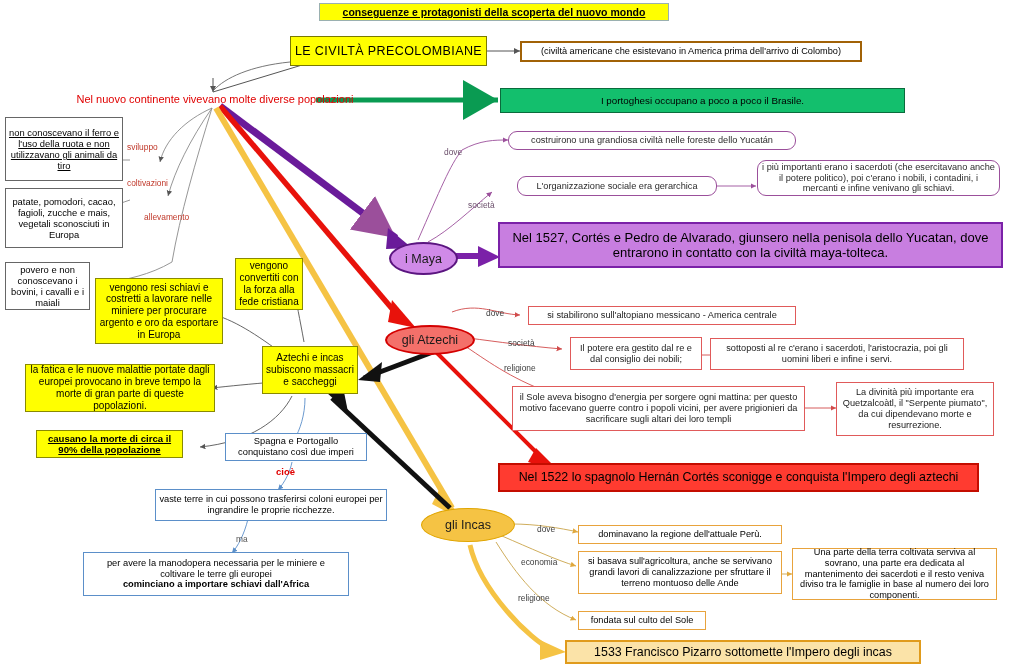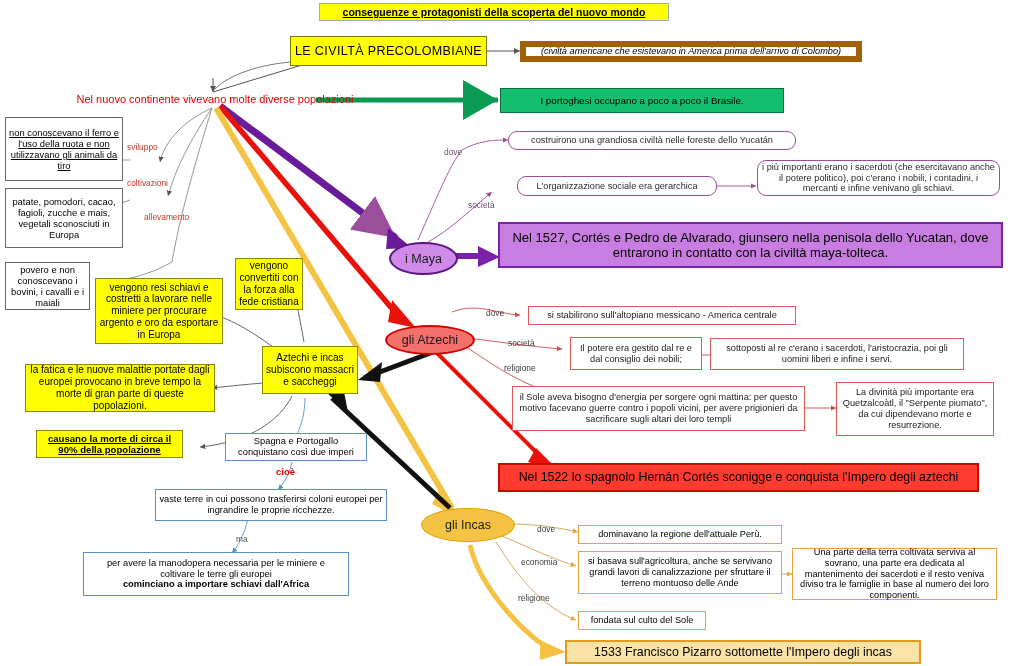--- a/index.html
+++ b/index.html
@@ -11,21 +11,21 @@
   .node{position:absolute;box-sizing:border-box;display:flex;align-items:center;
         justify-content:center;text-align:center;line-height:1.18;}
   .node span{display:block;padding:0 3px;}
 
   
   .b-title{background:#ffff00;border:1px solid #9ab0b0;color:#000;font-size:10.5px;
            font-weight:bold;text-decoration:underline;}
   .b-yellowHead{background:#ffff00;border:1.4px solid #7a7a00;font-size:12.5px;
            letter-spacing:.4px;}
   .b-plainGray{background:#ffffff;border:1px solid #666;font-size:9.4px;}
-  .b-plainGrayItal{background:#ffffff;border:6px solid #a16207;font-size:9.2px;font-style:italic;}
+  .b-plainGrayItal{background:#ffffff;border:2px solid #a16207;font-size:9.2px;}
   .b-green{background:#13bf6d;border:1.6px solid #0a6b3c;font-size:9.8px;color:#000;}
   .b-yellow{background:#ffff00;border:1px solid #8a8a00;font-size:10px;}
   .b-yellowU{background:#ffff00;border:1px solid #8a8a00;font-size:9.6px;font-weight:bold;
              text-decoration:underline;}
   .b-purple{background:#c87ee0;border:2.2px solid #7b21a8;font-size:13px;}
   .b-purpleLine{background:#ffffff;border:1px solid #9b4f9b;border-radius:9px;font-size:9.2px;color:#2b2b2b;}
   .b-red{background:#ffffff;border:1px solid #e05a5a;font-size:9.2px;color:#1b1b1b;text-align:center;}
   .b-redFill{background:#ff3b30;border:2.2px solid #c40d00;font-size:12.4px;color:#000;}
   .b-blue{background:#ffffff;border:1px solid #5b8fc9;font-size:9.3px;}
   .b-orange{background:#ffffff;border:1px solid #e8a33d;font-size:9.2px;}
@@ -153,21 +153,21 @@
   </div>
 
   <div class="node b-plainGrayItal" style="left:520px;top:41px;width:342px;height:21px;">
     <span>(civiltà americane che esistevano in America prima dell'arrivo di Colombo)</span>
   </div>
 
   <div class="node" style="left:70px;top:89px;width:290px;height:20px;font-size:11px;color:#e00000;">
     <span>Nel nuovo continente vivevano molte diverse popolazioni</span>
   </div>
 
-  <div class="node b-green" style="left:500px;top:88px;width:284px;height:25px;">
+  <div class="node b-green" style="left:500px;top:88px;width:405px;height:25px;">
     <span>I portoghesi occupano a poco a poco il Brasile.</span>
   </div>
 
   <div class="node b-plainGray" style="left:5px;top:117px;width:118px;height:64px;">
     <span class="u">non conoscevano il ferro e l'uso della ruota e non utilizzavano gli animali da tiro</span>
   </div>
 
   <div class="node b-plainGray" style="left:5px;top:188px;width:118px;height:60px;">
     <span>patate, pomodori, cacao, fagioli, zucche e mais, vegetali sconosciuti in Europa</span>
   </div>

